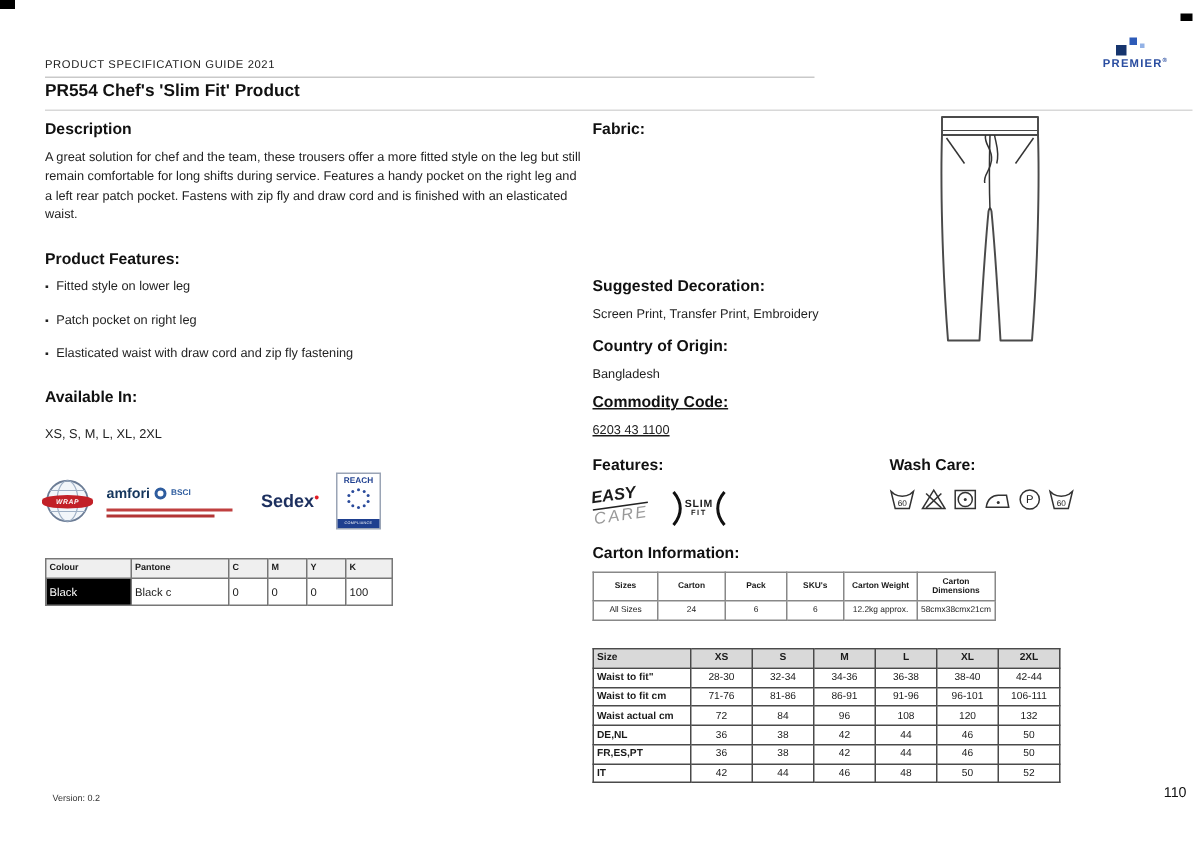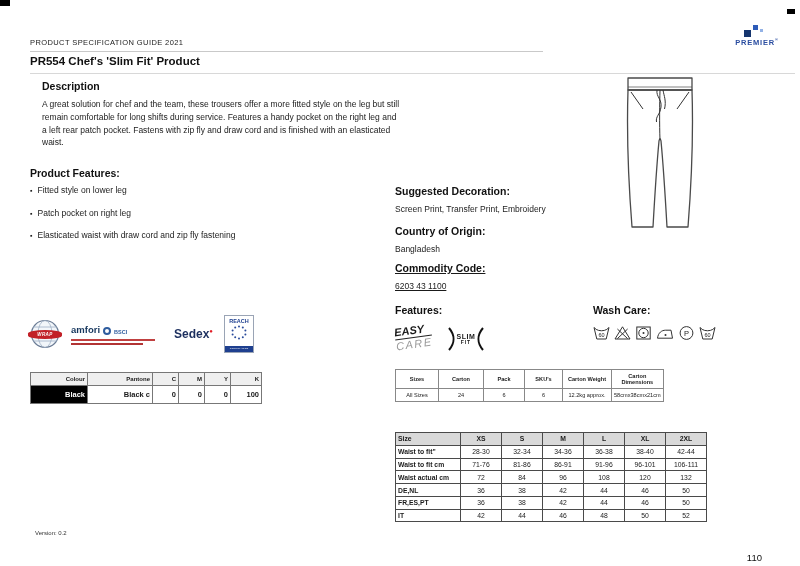--- a/index.html
+++ b/index.html
@@ -25,60 +25,60 @@
   .sq2 { left:26px; top:1px; width:5px; height:5px; background:#2d5bb8; }
   .sq3 { left:33px; top:5px; width:3px; height:3px; background:#93b2e6; }
   .brand-text { font-size:7.5px; font-weight:bold; color:#2a4da0; letter-spacing:.8px; }
   .brand-r { font-size:4px; vertical-align:super; }
 
   
   .sec { position:absolute; }
   .sec-h { font-size:10.5px; font-weight:bold; margin:0 0 6px 0; color:#111; }
   .body-text { font-size:8.5px; line-height:1.5; color:#222; margin:0; }
 
-  .sec-description { left:30px; top:80px; width:358px;margin-left:12px; }
+  .sec-description { left:30px; top:80px; width:358px; }
   .sec-features-list { left:30px; top:167px; width:358px; }
   .feat-list { list-style:none; margin:4px 0 0 0; padding:0; }
   .feat-list li { font-size:8.5px; color:#222; margin-bottom:12.5px; }
   .feat-list li .bullet { font-size:7px; margin-right:5px; }
 
   .sec-available { left:30px; top:259px; }
   .sec-available .body-text { margin-top:12px; }
 
   .sec-cert { left:30px; top:309px; }
   .cert-row { display:flex; align-items:center; gap:11px; margin-top:6px; }
 
   .wrap-logo { width:30px; height:30px; position:relative; }
   .wrap-band {
     position:absolute; left:-2px; top:11px; width:34px; height:9px; background:#c22027;
     border-radius:50% / 40%; color:#fff; font-size:4.5px; font-weight:bold; font-style:italic;
     text-align:center; line-height:9px; letter-spacing:.4px; z-index:2;
   }
   .amfori-logo { width:92px; }
-  .amfori-top { display:flex; align-items:flex-end; gap:3px; }
+  .amfori-top { display:flex; align-items:center; gap:3px; }
   .amfori-word { font-size:9.5px; font-weight:bold; color:#15365d; }
   .amfori-mark { width:8px; height:8px; border:2px solid #2e5c9e; border-radius:50%; box-sizing:border-box; }
   .bsci-word { font-size:5.5px; font-weight:bold; color:#2e5c9e; }
   .amfori-line { height:2px; background:#c04040; margin-top:2px; }
   .amfori-line.l1 { width:84px; margin-top:4px; }
   .amfori-line.l2 { width:72px; background:#b23434; }
   .sedex-logo { font-size:12px; font-weight:bold; color:#1c2f5e; }
   .sedex-dot { color:#e11c25; font-size:6px; vertical-align:super; }
   .reach-logo {
     width:30px; height:38px; border:1px solid #9aa4b5; box-sizing:border-box;
     display:flex; flex-direction:column; align-items:center; background:#fff;
   }
   .reach-title { font-size:5.5px; font-weight:bold; color:#1e3f8f; margin-top:2px; }
   .reach-sub { width:100%; height:6px; background:#1e3f8f; color:#fff; font-size:2.5px;
     text-align:center; line-height:6px; letter-spacing:.2px; margin-top:auto; }
 
   .sec-colours { left:30px; top:367px; }
   table { border-collapse:collapse; }
   .colours-table { margin-top:5px; }
-  .colours-table th, .colours-table td { border:1px solid #777; text-align:right;font-weight:bold; }
+  .colours-table th, .colours-table td { border:1px solid #777; text-align:left; }
   .colours-table th { font-size:6px; background:#efefef; padding:3px 2px; }
   .colours-table td { font-size:7.5px; padding:4px 2px; }
   .col-colour { width:52px; } .col-pantone { width:60px; }
   .col-c,.col-m,.col-y { width:21px; } .col-k { width:26px; }
   .swatch-cell { background:#000; color:#fff; }
 
   
   .sec-fabric { left:395px; top:80px; width:230px; }
   .sec-decoration { left:395px; top:185px; width:240px; }
   .sec-country { left:395px; top:225px; }
@@ -110,21 +110,21 @@
   .garment-table th, .garment-table td { border:1px solid #4a4a4a; padding:2.4px 2px; font-size:6.8px; }
   .garment-table thead th { background:#d9d9d9; text-align:center; }
   .garment-table thead th:first-child { text-align:left; }
   .garment-table tbody th { text-align:left; font-weight:bold; background:#fff; }
   .garment-table td { text-align:center; }
   .gt-label { width:60px; } .gt-size { width:36px; }
 
   .trousers-art { position:absolute; left:626px; top:76px; }
 
   .footer-version { position:absolute; left:35px; top:530px; font-size:6px; color:#333; }
-  .footer-page { position:absolute; right:38px; top:523px; font-size:9.5px; color:#111;margin-top:29px; }
+  .footer-page { position:absolute; right:9px; top:523px; font-size:9.5px; color:#111; }
 
   svg .ln { fill:none; stroke:#333; stroke-width:1; }
   svg .ln2 { fill:none; stroke:#4a4a4a; stroke-width:1.3; stroke-linejoin:round; }
 </style>
 </head>
 <body>
 
 <div class="page">
   <div class="crop-mark crop-tl"></div>
   <div class="crop-mark crop-tr"></div>
@@ -150,20 +150,24 @@
 
   <div class="sec sec-features-list">
     <h3 class="sec-h">Product Features:</h3>
     <ul class="feat-list">
       <li><span class="bullet">▪</span><span>Fitted style on lower leg</span></li>
       <li><span class="bullet">▪</span><span>Patch pocket on right leg</span></li>
       <li><span class="bullet">▪</span><span>Elasticated waist with draw cord and zip fly fastening</span></li>
     </ul>
   </div>
 
+  <div class="sec sec-available">
+    <h3 class="sec-h">Available In:</h3>
+    <p class="body-text">XS, S, M, L, XL, 2XL</p>
+  </div>
 
   <div class="sec sec-cert">
     <div class="cert-row">
       <div class="wrap-logo">
         <svg width="30" height="30" viewBox="0 0 30 30">
           <circle cx="15" cy="15" r="13.5" fill="#f2f6fa" stroke="#6b7c95" stroke-width="1.2"></circle>
           <ellipse cx="15" cy="15" rx="7" ry="13.5" fill="none" stroke="#9fb0c5" stroke-width="0.8"></ellipse>
           <line x1="1.5" y1="15" x2="28.5" y2="15" stroke="#9fb0c5" stroke-width="0.8"></line>
           <line x1="3" y1="8" x2="27" y2="8" stroke="#9fb0c5" stroke-width="0.8"></line>
           <line x1="3" y1="22" x2="27" y2="22" stroke="#9fb0c5" stroke-width="0.8"></line>
@@ -220,20 +224,21 @@
           <td>0</td>
           <td>0</td>
           <td>0</td>
           <td>100</td>
         </tr>
       </tbody>
     </table>
   </div>
 
   <div class="sec sec-fabric">
+    <h3 class="sec-h">Fabric:</h3>
   </div>
 
   <div class="sec sec-decoration">
     <h3 class="sec-h">Suggested Decoration:</h3>
     <p class="body-text">Screen Print, Transfer Print, Embroidery</p>
   </div>
 
   <div class="sec sec-country">
     <h3 class="sec-h">Country of Origin:</h3>
     <p class="body-text">Bangladesh</p>
@@ -292,20 +297,21 @@
         <text x="8.5" y="10.6" font-size="7.5" text-anchor="middle" fill="#222">P</text>
       </svg>
       <svg width="17" height="16" viewBox="0 0 17 16">
         <path class="ln" d="M1,2.5 L3.2,4.4 C6,6.2 11,6.2 13.8,4.4 L16,2.5 L13.2,14 H3.8 Z"></path>
         <text x="8.5" y="12.3" font-size="5.5" text-anchor="middle" fill="#222">60</text>
       </svg>
     </div>
   </div>
 
   <div class="sec sec-carton">
+    <h3 class="sec-h">Carton Information:</h3>
     <table class="carton-table">
       <thead>
         <tr>
           <th class="ct-sizes">Sizes</th>
           <th class="ct-carton">Carton</th>
           <th class="ct-pack">Pack</th>
           <th class="ct-skus">SKU's</th>
           <th class="ct-weight">Carton Weight</th>
           <th class="ct-dims">Carton Dimensions</th>
         </tr>

